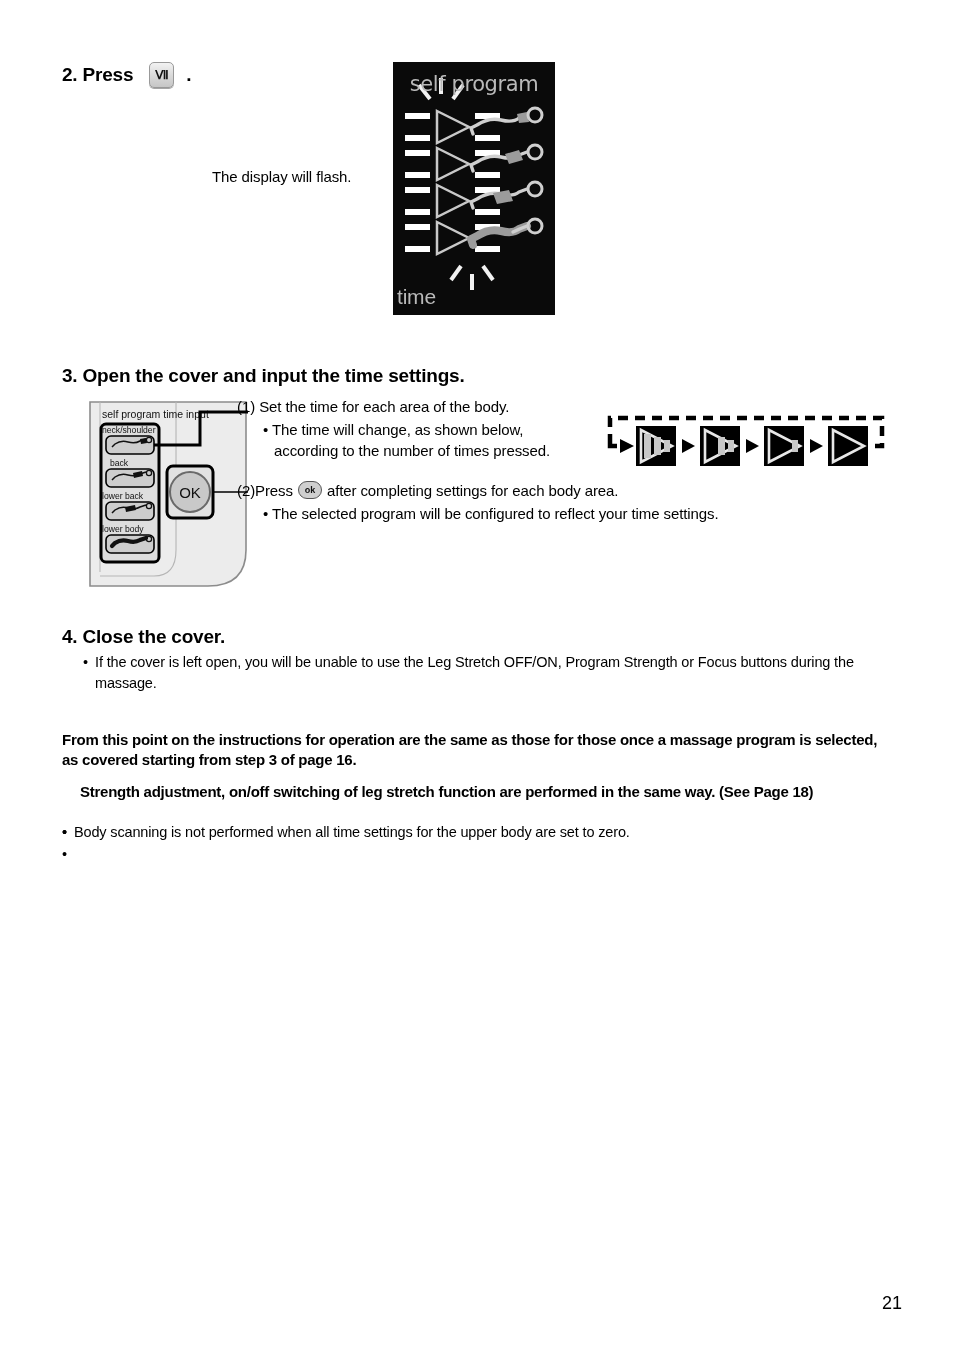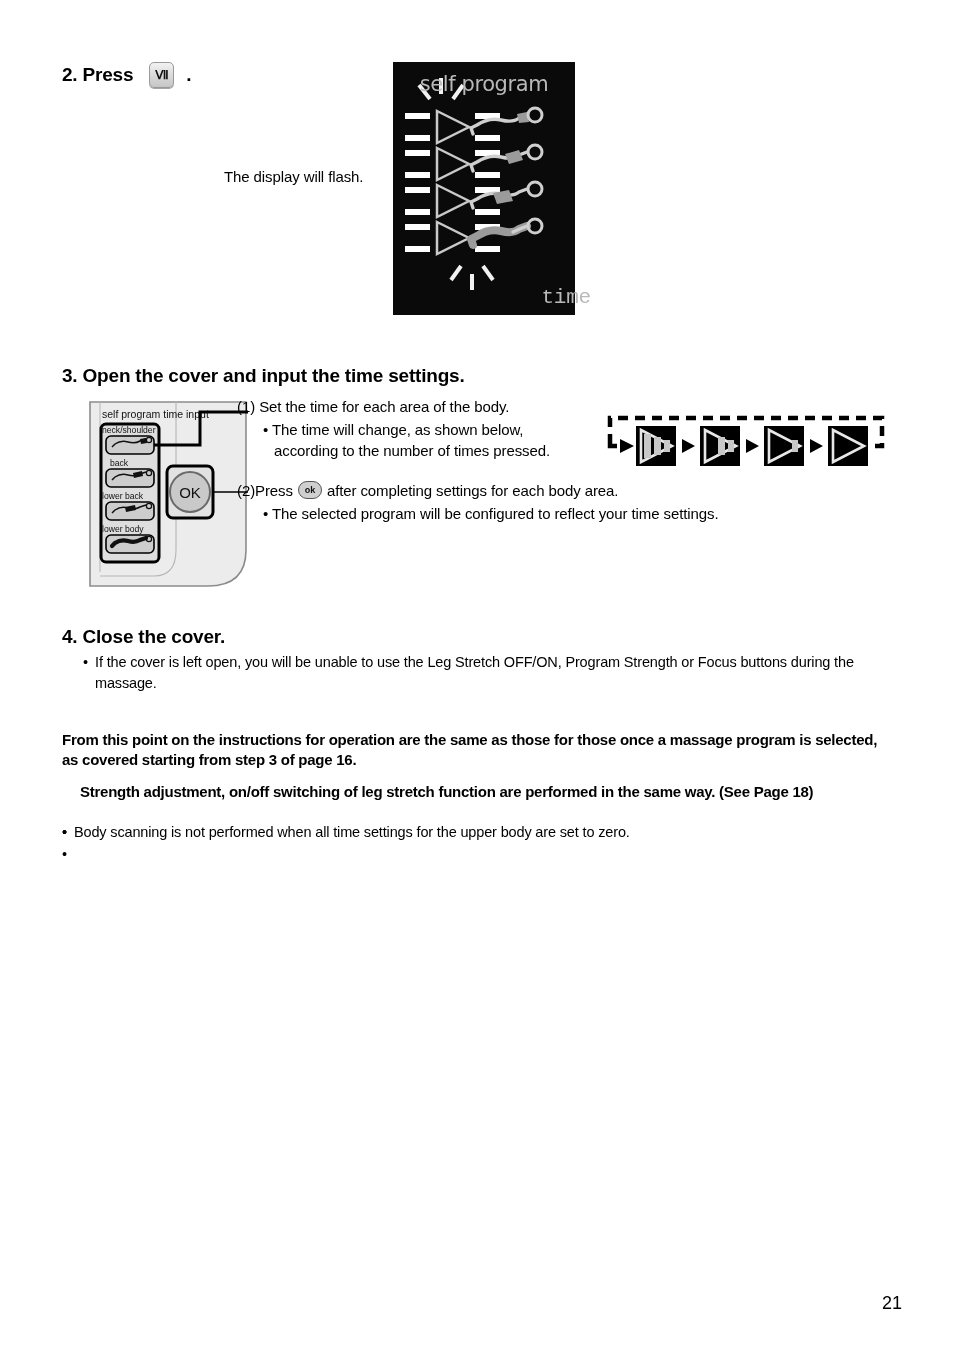--- a/index.html
+++ b/index.html
@@ -25,41 +25,41 @@
     width:25px; height:26px; margin:0 4px 0 8px;
     border:1px solid #ararar; border:1px solid #999;
     border-radius:5px;
     background:linear-gradient(180deg,#f2f2f2 0%,#d8d8d8 55%,#c6c6c6 100%);
     box-shadow: 0 1px 0 rgba(0,0,0,.35);
     font-family:"Liberation Serif", serif;
     font-size:12px; font-weight:bold; color:#111;
     vertical-align:middle;
   }
   .display-flash {
-    position:absolute; left:224px; top:168px;
+    position:absolute; left:212px; top:168px;
     font-size:15px; letter-spacing:-0.1px;
   }
 
   
   .lcd {
     position:absolute; left:393px; top:62px;
-    width:182px; height:253px;
+    width:162px; height:253px;
     background:#0a0a0a;
   }
   .lcd-title {
     position:absolute; left:0; top:10px; width:100%;
     text-align:center;
     color:#b9b9b9; font-size:21px; letter-spacing:-0.4px;
     font-family:"DejaVu Sans", sans-serif;
   }
   .lcd-time {
-    position:absolute; left:16px; bottom:6px; width:100%;
-    text-align:right;
+    position:absolute; left:4px; bottom:6px; width:100%;
+    text-align:left;
     color:#b9b9b9; font-size:21px; letter-spacing:-0.2px;
-    font-family:Liberation Mono, monospace;
+    font-family:Liberation Sans, sans-serif;
   }
 
   
   .step3-head {
     position:absolute; left:62px; top:365px;
     font-size:19px; font-weight:bold; letter-spacing:-0.2px;
   }
   .panel-art { position:absolute; left:88px; top:400px; width:160px; height:190px; }
 
   .instr { position:absolute; font-size:15px; letter-spacing:-0.1px; }

